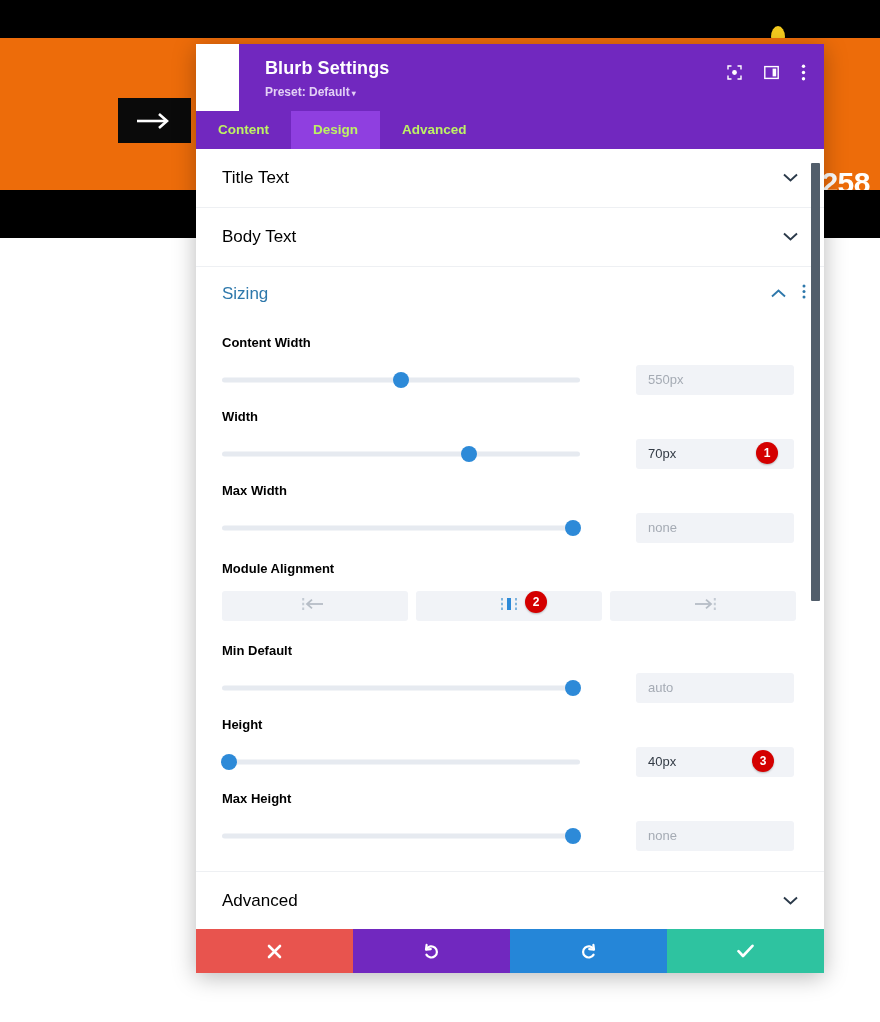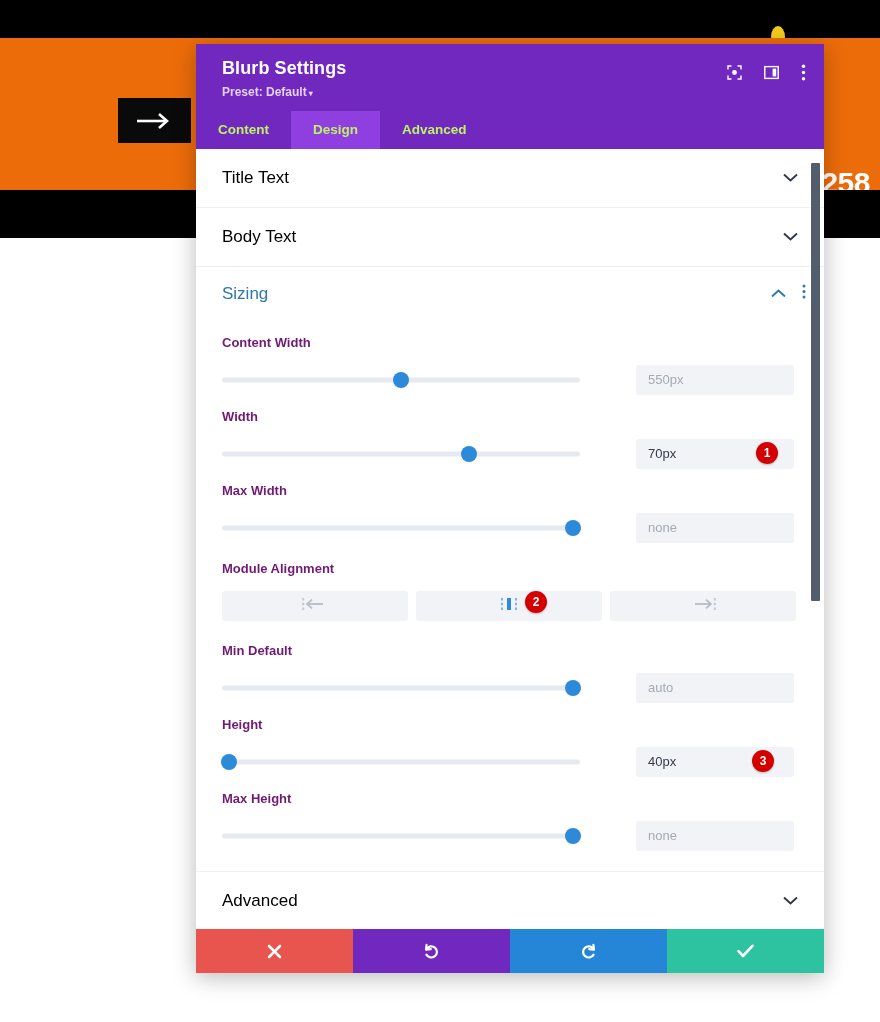--- a/index.html
+++ b/index.html
@@ -55,20 +55,21 @@
     background: #ffffff;
     box-shadow: 0 4px 22px rgba(0,0,0,0.28);
     display: flex; flex-direction: column;
     overflow: hidden;
   }
   .modal-header {
     background: #7128bf; 
     padding: 14px 18px 12px 26px;
     display: flex; align-items: flex-start; justify-content: space-between;
     flex: 0 0 auto;
+    margin-left: 43px;
   }
   .modal-title {
     color: #ffffff; font-size: 18px; font-weight: bold;
     line-height: 1.2; letter-spacing: 0.1px;
   }
   .modal-preset {
     color: #e2d0f5; font-size: 12px; margin-top: 5px; font-weight: bold;
   }
   .modal-preset .caret { font-size: 8px; margin-left: 2px; }
   .header-icons { display: flex; align-items: center; gap: 22px; padding-top: 6px; }
@@ -115,21 +116,21 @@
     display: flex; align-items: center; justify-content: space-between;
     padding: 0 18px 0 26px;
   }
   .sec-open-head .sec-label {
     color: #2e78ab; font-size: 17px;
   }
   .sec-open-head .head-right { display: flex; align-items: center; gap: 16px; }
 
   .field { padding: 0 26px; margin-top: 14px; }
   .field-label {
-    color: #701a75; font-size: 13px; font-weight: bold;
+    color: #000000; font-size: 13px; font-weight: bold;
     margin-bottom: 15px;
   }
   .field-row { display: flex; align-items: center; gap: 12px; }
 
   .slider-wrap {
     position: relative;
     width: 358px; height: 16px;
     display: flex; align-items: center;
     flex: 0 0 auto;
   }

